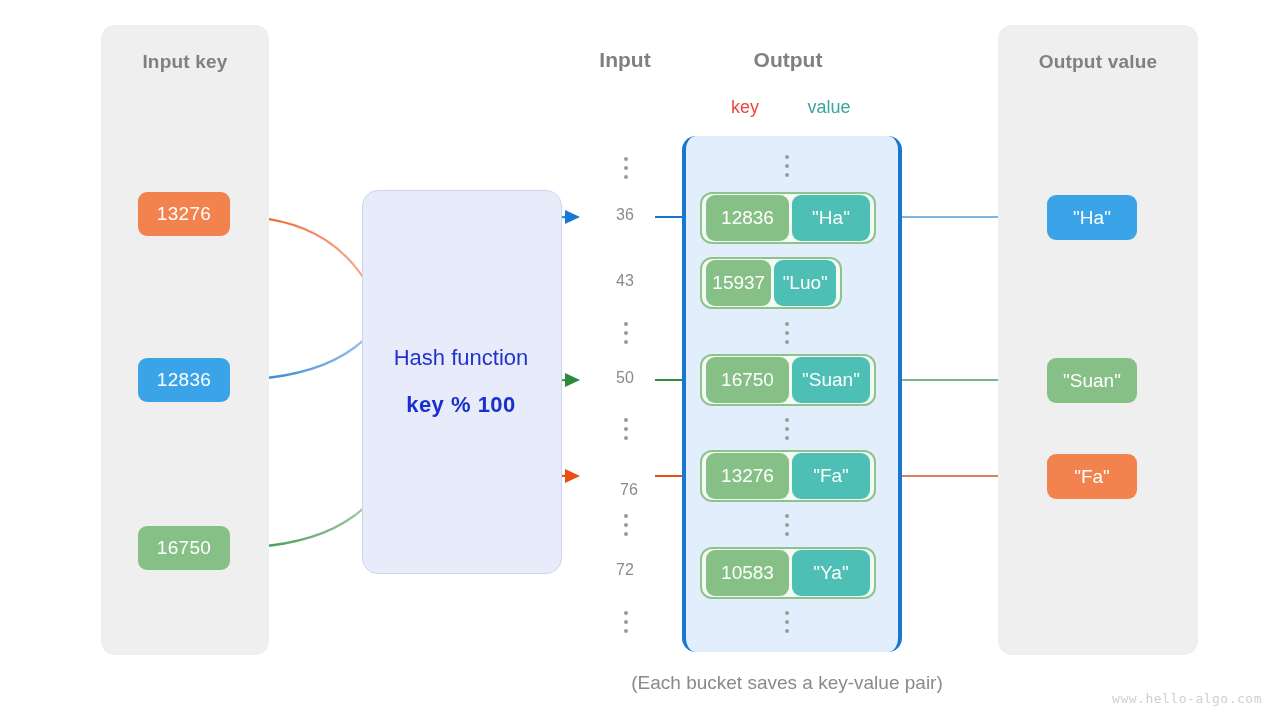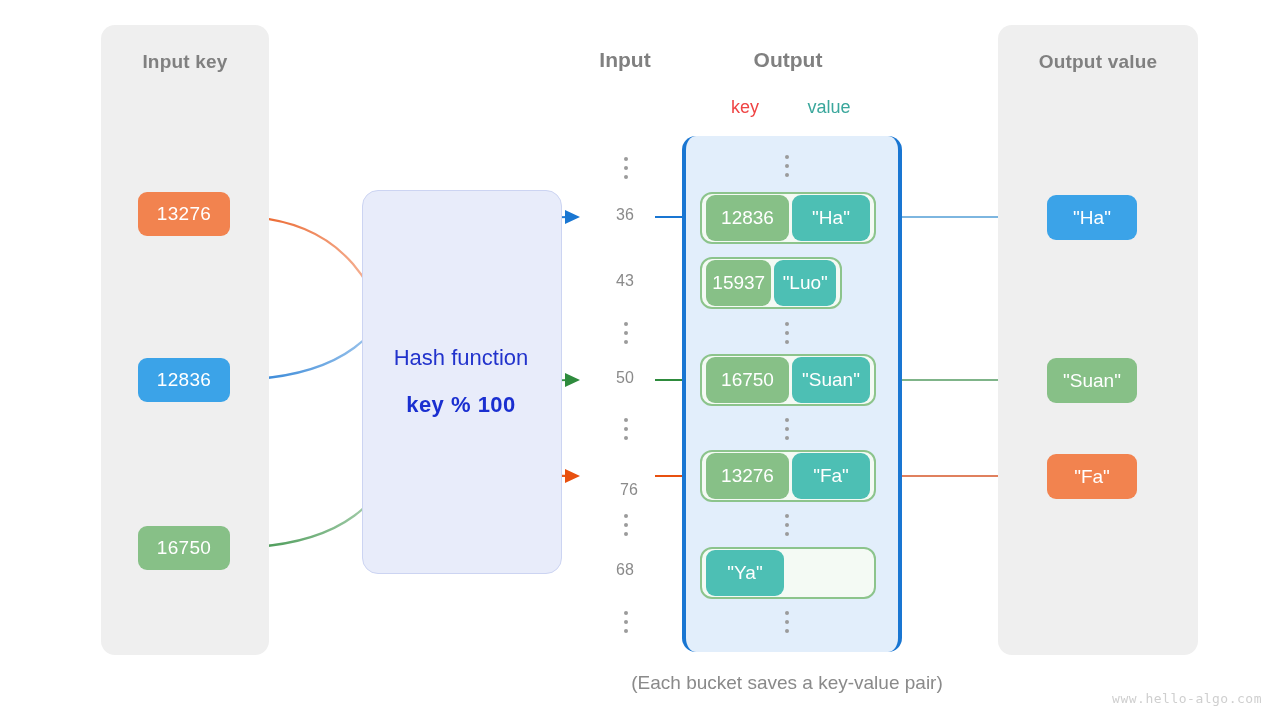--- a/index.html
+++ b/index.html
@@ -268,21 +268,21 @@
       <i></i>
       <i></i>
       <i></i>
     </div>
   <div class="index-item" style="left:594px; top:465px;margin-top:16px;">76</div>
   <div class="vdots abs" style="left:614px; top:514px;">
       <i></i>
       <i></i>
       <i></i>
     </div>
-  <div class="index-item" style="left:590px; top:561px;">68</div>
+  <div class="index-item" style="left:590px; top:561px;">72</div>
   <div class="vdots abs" style="left:614px; top:611px;">
       <i></i>
       <i></i>
       <i></i>
     </div>
 
   <div class="col-head abs" style="left:712px; top:48px; width:152px;">Output</div>
   <div class="kv-head key abs" style="left:710px; top:97px; width:70px;">key</div>
   <div class="kv-head value abs" style="left:790px; top:97px; width:78px;">value</div>
 
@@ -326,20 +326,21 @@
     <span class="cell v">"Fa"</span>
   </div>
 
   <div class="vdots abs" style="left:775px; top:514px;">
       <i></i>
       <i></i>
       <i></i>
     </div>
 
   <div class="bucket" style="left:700px; top:547px; width:176px; height:52px;">
+    <span class="cell k">10583</span>
     <span class="cell v">"Ya"</span>
   </div>
 
   <div class="vdots abs" style="left:775px; top:611px;">
       <i></i>
       <i></i>
       <i></i>
     </div>
 
   <div class="panel abs" style="left:998px; top:25px; width:200px; height:630px;">

